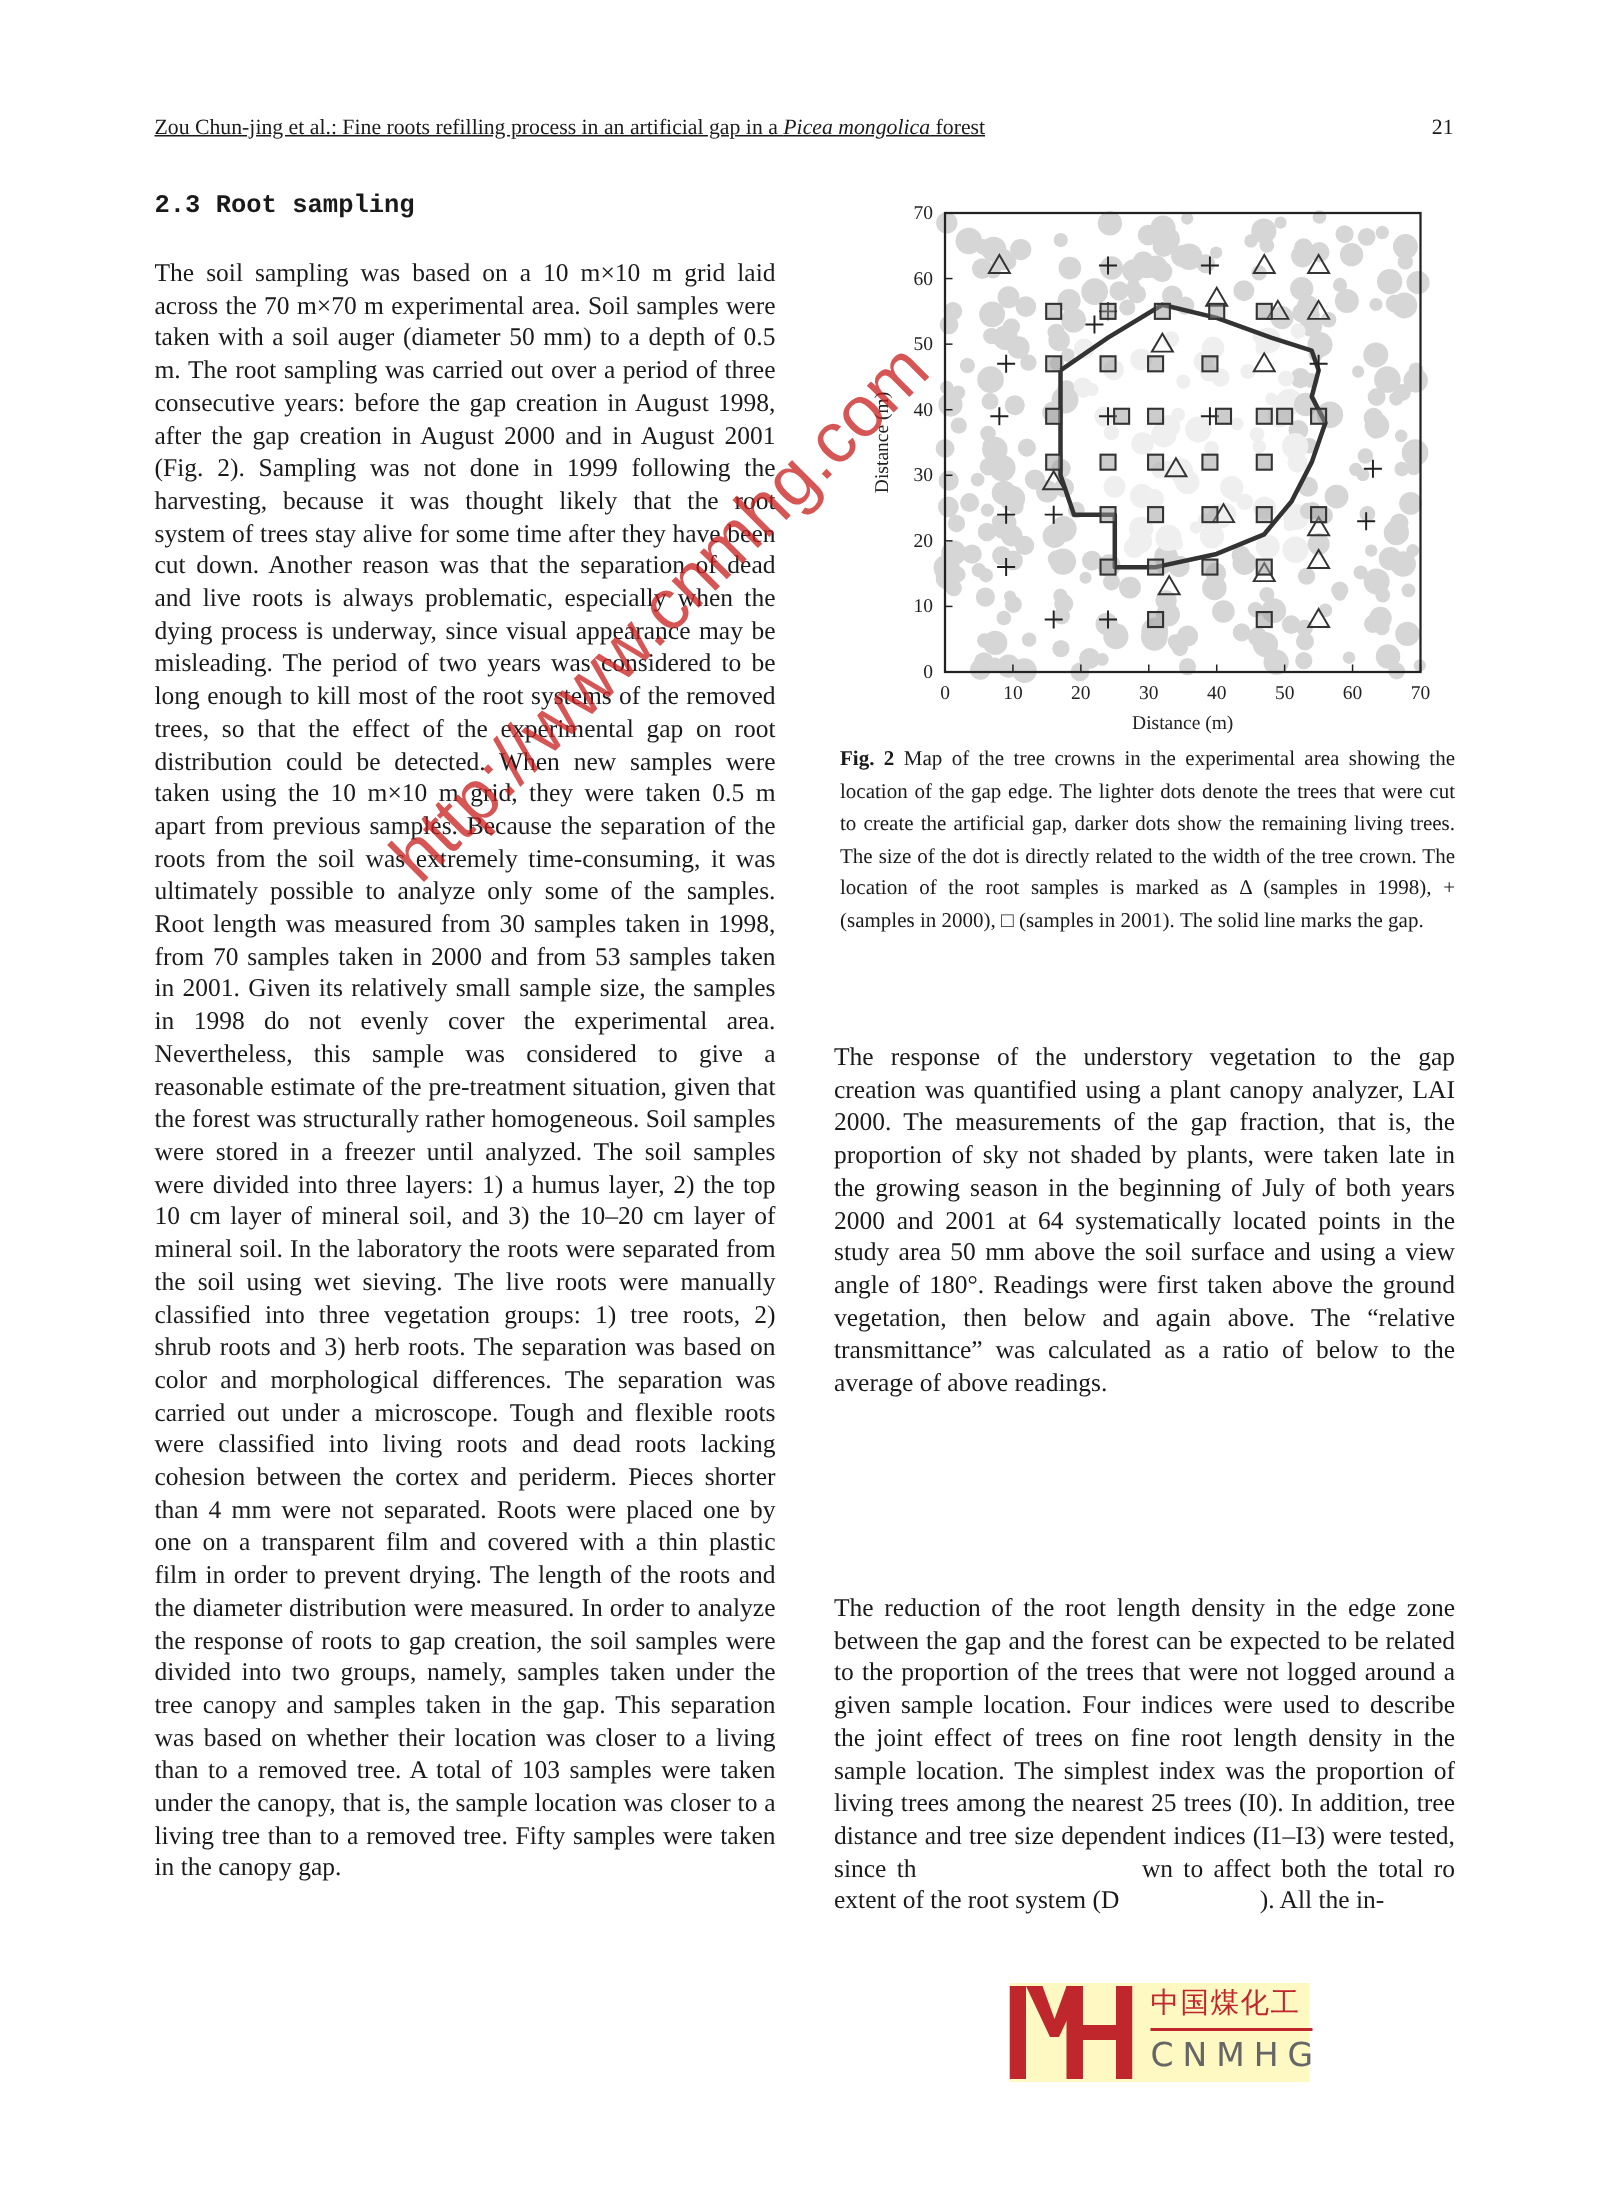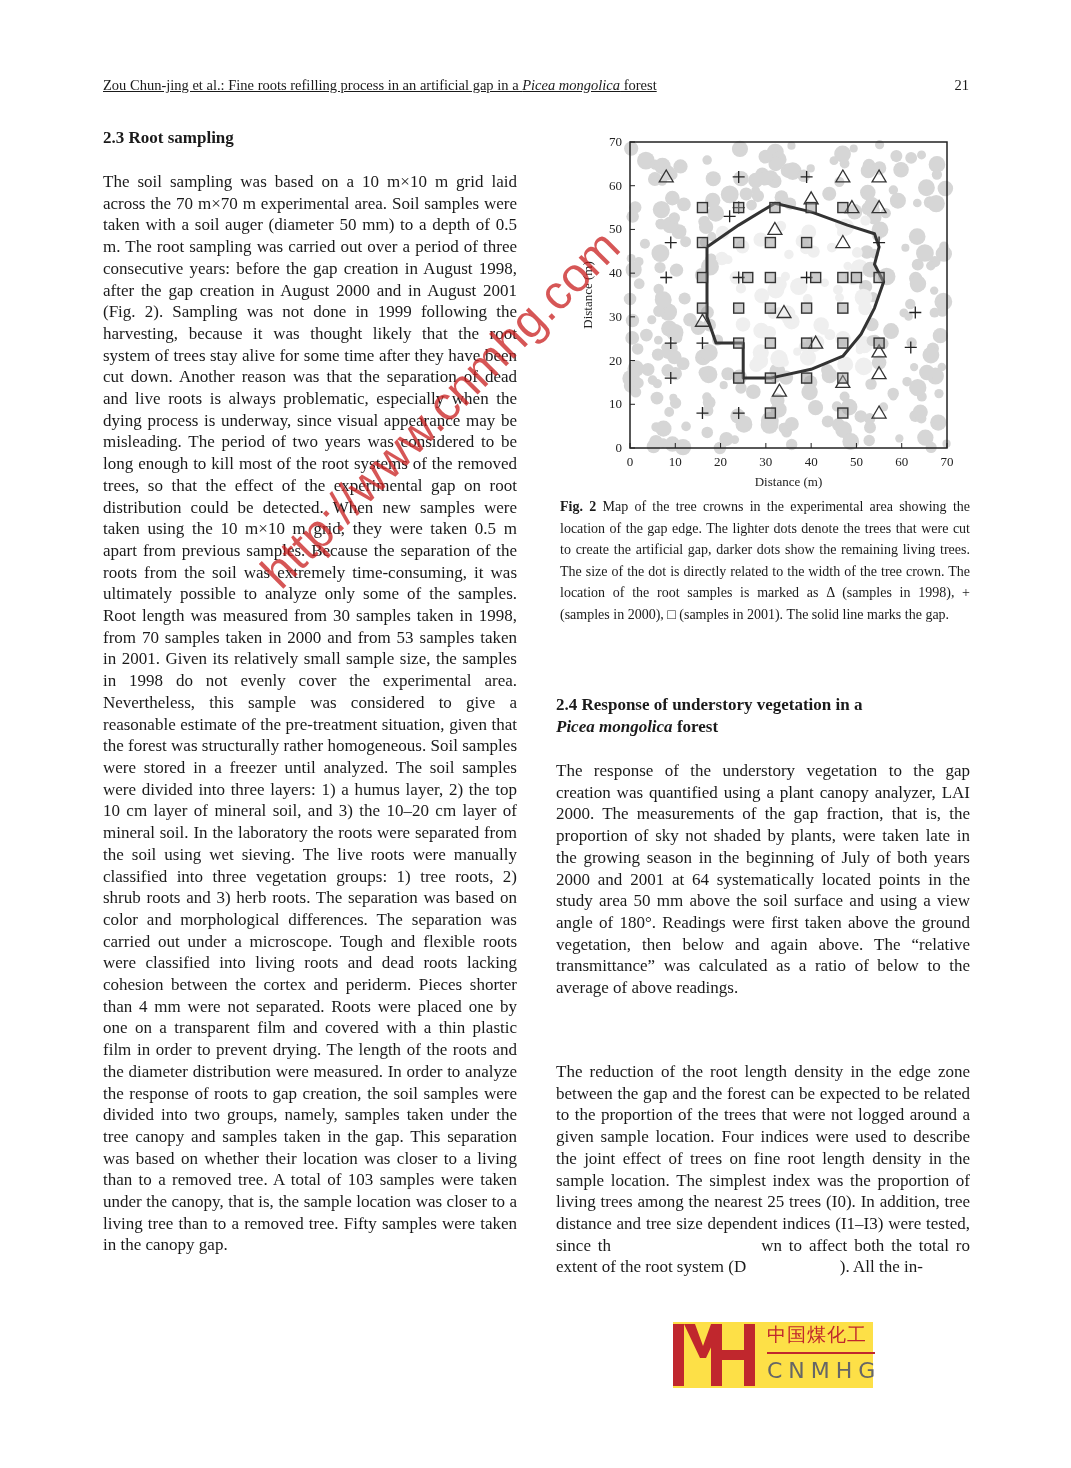--- a/index.html
+++ b/index.html
@@ -3,33 +3,33 @@
 <meta charset="utf-8">
 <style>
   html, body { margin: 0; padding: 0; background: #ffffff; }
   body { width: 1071px; height: 1468px; position: relative; overflow: hidden;
          font-family: "Liberation Serif", serif; color: #1a1a1a; }
   .running-head { position: absolute; left: 103px; top: 77px; width: 866px; font-size: 14.5px; text-decoration: underline; }
   .running-head .page-no { position: absolute; right: 0; top: 0; }
   .col { position: absolute; font-size: 17px; line-height: 21.7px; text-align: justify; }
   .col-left { left: 103px; top: 127px; width: 414px; }
   .col-right { left: 556px; width: 414px; }
-  h3 { font-size: 17px; font-weight: bold; margin: 0 0 22px 0; line-height: 22px; text-align: left; }
+  h3 { font-size: 17px; font-weight: bold; margin: 0 0 22px 0; line-height: 22px; text-align: left; font-family: Liberation Mono, monospace; }
   p { margin: 0; }
   .figure { position: absolute; left: 570px; top: 130px; width: 400px; height: 360px; }
   .caption { position: absolute; left: 560px; top: 496px; width: 410px;
              font-size: 14px; line-height: 21.6px; text-align: justify; }
   .caption b { font-weight: bold; }
   .sec24 { top: 694px; }
   .sec25 { top: 1061px; }
   .watermark-text { position: absolute; left: 250px; top: 560px; transform: rotate(-45deg);
                     transform-origin: left top; color: rgba(200,30,30,0.75);
                     font-family: "Liberation Sans", sans-serif; font-size: 48px; white-space: nowrap;
                     pointer-events: none; }
-  .logo { position: absolute; left: 673px; top: 1322px; width: 200px; height: 66px; background: #fde047; }
+  .logo { position: absolute; left: 673px; top: 1322px; width: 200px; height: 66px; background: #fef9c3; }
   .logo .mh { position: absolute; left: 0; top: 2px; width: 82px; height: 62px; }
   .logo .cn { position: absolute; left: 94px; top: 0; font-family: "DejaVu Sans", sans-serif;
               font-size: 19px; color: #c0272d; letter-spacing: 1px; }
   .logo .line { position: absolute; left: 94px; top: 30px; width: 108px; height: 2px; background: #c0272d; }
   .logo .en { position: absolute; left: 94px; top: 36px; font-family: "DejaVu Sans", sans-serif;
               font-size: 22px; color: #666; letter-spacing: 6px; }
   i { font-style: italic; }
 </style>
 </head>
 <body>
@@ -467,21 +467,20 @@
       <rect x="195.38571428571427" y="278.0285714285714" width="10" height="10" fill="#999" fill-opacity="0.5" stroke="#333" stroke-width="1.4"></rect>
       <rect x="267.84285714285716" y="278.0285714285714" width="10" height="10" fill="#999" fill-opacity="0.5" stroke="#333" stroke-width="1.4"></rect>
     </svg>
 </div>
 
 <div class="caption">
   <b>Fig. 2</b><span> Map of the tree crowns in the experimental area showing the location of the gap edge. The lighter dots denote the trees that were cut to create the artificial gap, darker dots show the remaining living trees. The size of the dot is directly related to the width of the tree crown. The location of the root samples is marked as Δ (samples in 1998), + (samples in 2000), □ (samples in 2001). The solid line marks the gap.</span>
 </div>
 
 <div class="col col-right sec24">
-  <h3><span>2.4 Response of understory vegetation in a</span><br><i>Picea mongolica</i><span> forest</span></h3>
   <p>The response of the understory vegetation to the gap creation was quantified using a plant canopy analyzer, LAI 2000. The measurements of the gap fraction, that is, the proportion of sky not shaded by plants, were taken late in the growing season in the beginning of July of both years 2000 and 2001 at 64 systematically located points in the study area 50 mm above the soil surface and using a view angle of 180°. Readings were first taken above the ground vegetation, then below and again above. The “relative transmittance” was calculated as a ratio of below to the average of above readings.</p>
 </div>
 
 <div class="col col-right sec25">
   <p style="white-space: pre-wrap;">The reduction of the root length density in the edge zone between the gap and the forest can be expected to be related to the proportion of the trees that were not logged around a given sample location. Four indices were used to describe the joint effect of trees on fine root length density in the sample location. The simplest index was the proportion of living trees among the nearest 25 trees (I0). In addition, tree distance and tree size dependent indices (I1–I3) were tested, since th                      wn to affect both the total ro                      extent of the root system (D                      ). All the in-</p>
 </div>
 
 <div class="watermark-text">http://www.cnmhg.com</div>
 
 <div class="logo">

